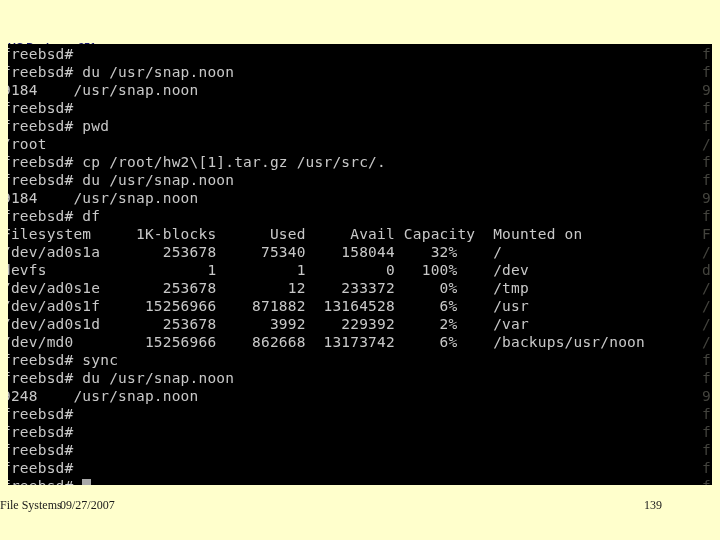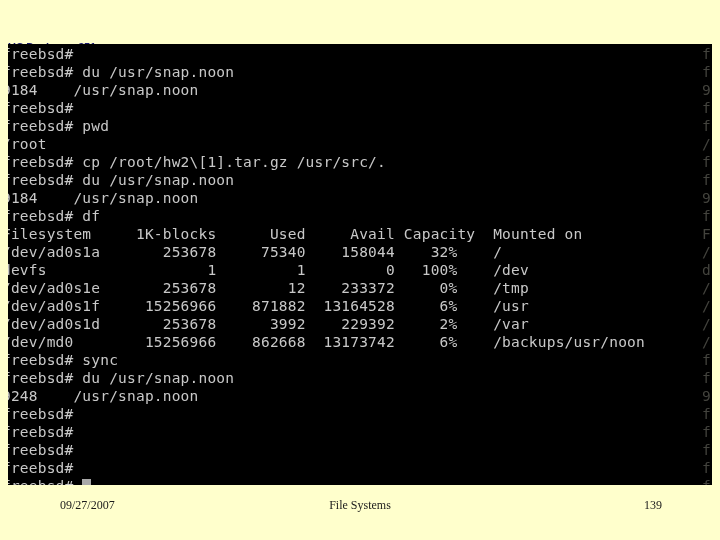--- a/index.html
+++ b/index.html
@@ -99,21 +99,21 @@
   #footer-date {
     position: absolute;
     left: 60px;
     top: 0;
   }
   #footer-subject {
     position: absolute;
     left: 0;
     top: 0;
     width: 720px;
-    text-align: center;
+    text-align: left;
   }
   #footer-page {
     position: absolute;
     right: 58px;
     top: 0;
   }
 </style>
 </head>
 <body>
 

